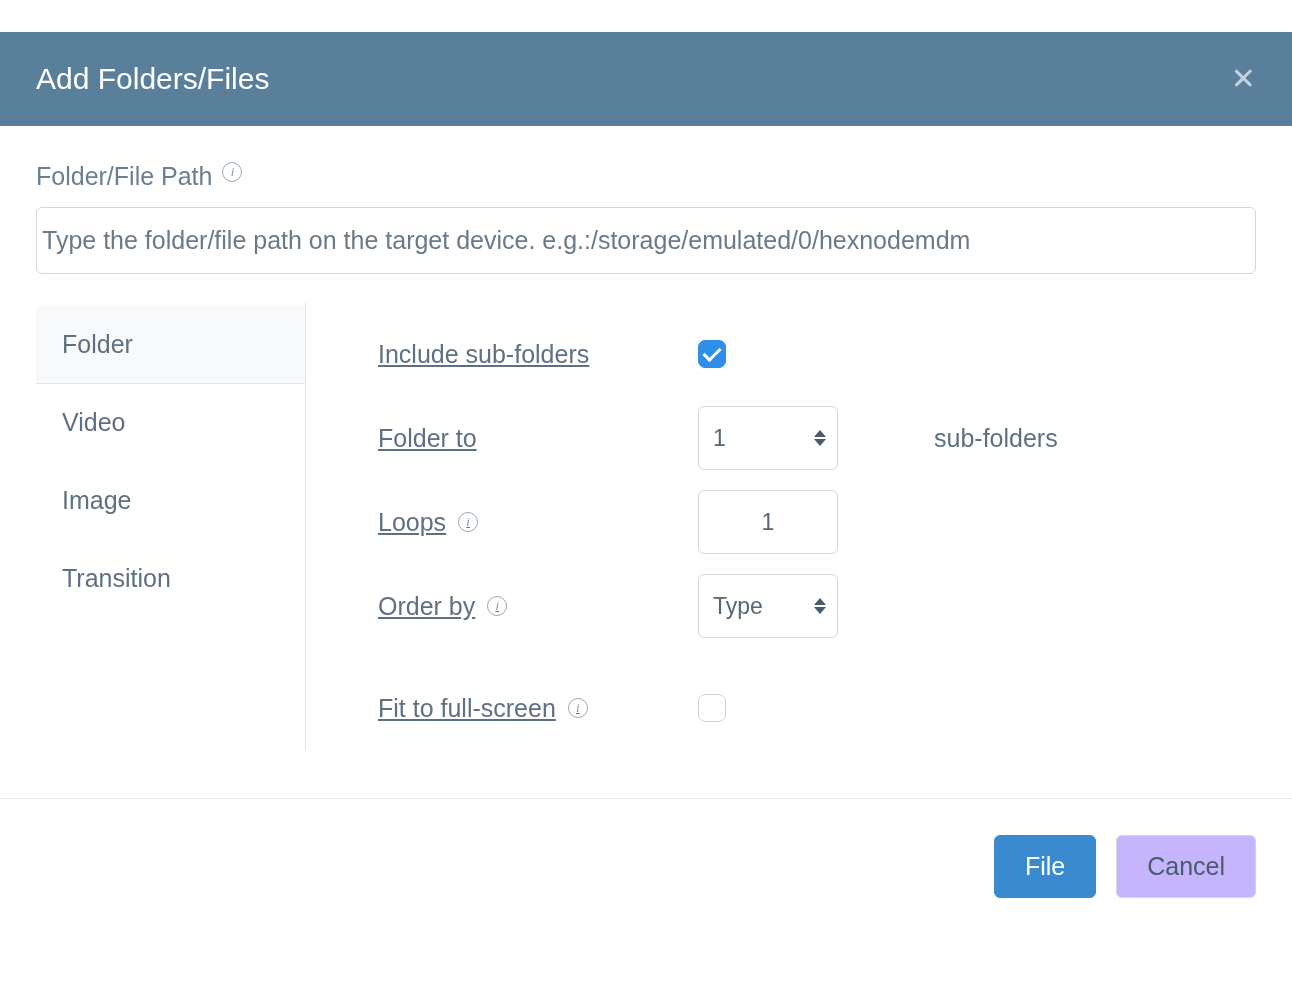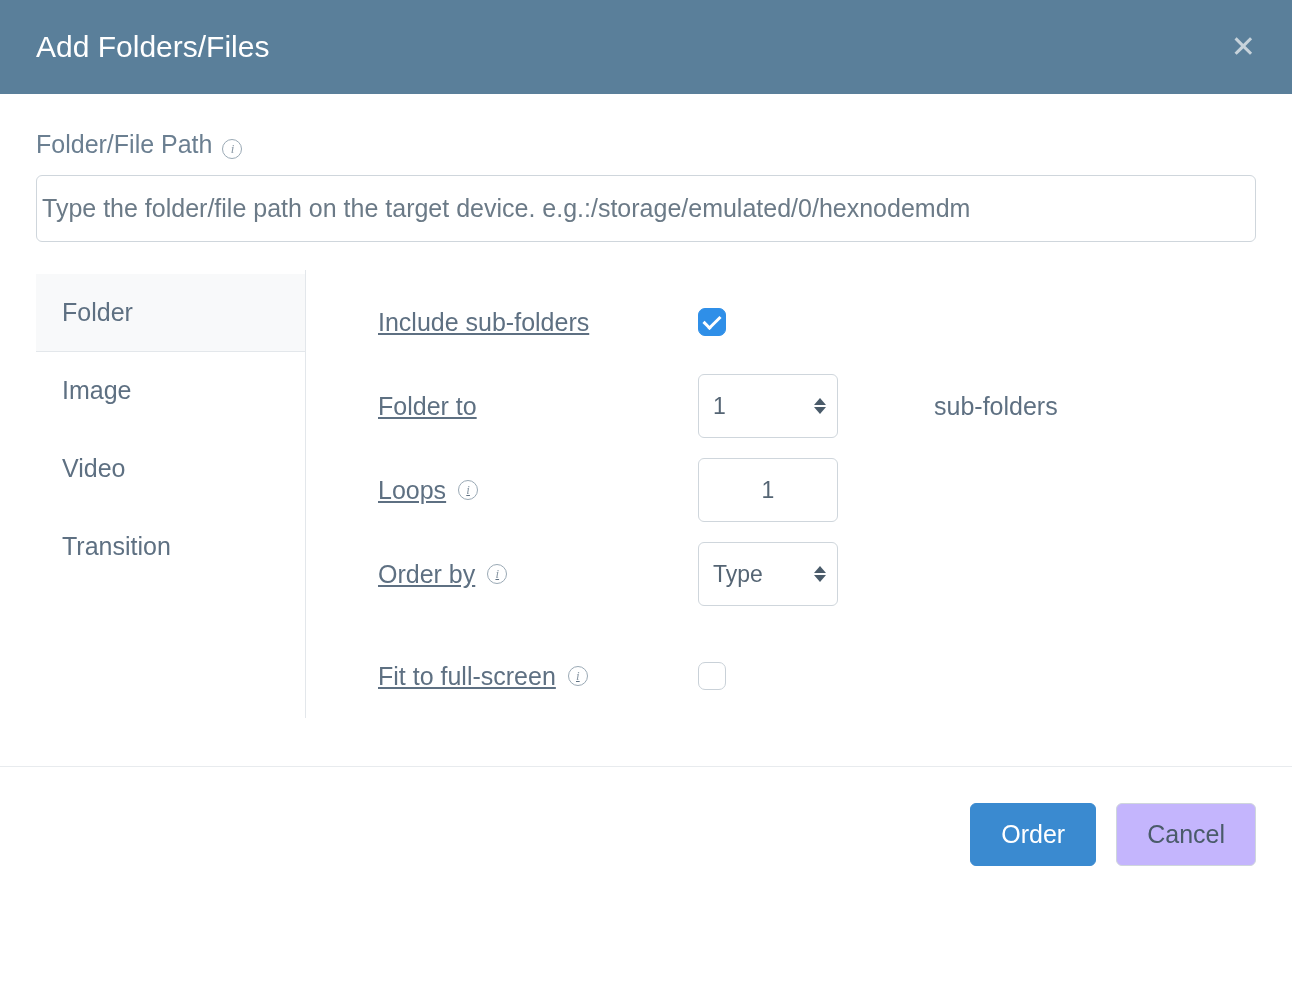--- a/index.html
+++ b/index.html
@@ -1,22 +1,22 @@
 <!DOCTYPE html>
 <html><head>
 <meta charset="utf-8">
 <style>
   * { box-sizing: border-box; margin: 0; padding: 0; }
   html, body { width: 1292px; height: 1006px; font-family: -apple-system, "Segoe UI", "Helvetica Neue", Arial, sans-serif; color: #4a5b6a; background: #fff; }
-  .dialog { width: 100%; }
+  .dialog { width: 100%; margin-top: 32px; }
   .header { background: #5a7f9a; color: #fff; padding: 30px 36px; display: flex; align-items: center; justify-content: space-between; }
   .header h1 { font-size: 30px; font-weight: 500; }
   .close-btn { color: #c7d3db; font-size: 30px; line-height: 1; cursor: pointer; }
   .body { padding: 36px 36px 48px 36px; }
-  .field-label { font-size: 25px; color: #6b7f91; margin-bottom: 16px; display: flex; align-items: flex-end; gap: 10px; }
+  .field-label { font-size: 25px; color: #6b7f91; margin-bottom: 16px; display: flex; align-items: flex-start; gap: 10px; }
   .info-icon { display: inline-flex; align-items: center; justify-content: center; width: 20px; height: 20px; border: 1.5px solid #9aa9b5; border-radius: 50%; font-style: italic; font-family: Georgia, serif; font-size: 13px; color: #8b99a6; }
   .path-input { width: 100%; font-size: 25px; color: #6b7a87; border: 1px solid #cfd6dc; border-radius: 6px; padding: 18px 5px; outline: none; }
   .path-input::placeholder { color: #6b7a87; }
   .content { display: flex; margin-top: 28px; }
   .sidebar { width: 270px; border-right: 1px solid #e3e7eb; padding-top: 4px; }
   .sidebar-item { font-size: 25px; color: #5e7082; padding: 24px 26px; cursor: pointer; border-bottom: 1px solid transparent; }
   .sidebar-item.active { background: #f8f9fa; border-bottom: 1px solid #e3e7eb; }
   .panel { flex: 1; padding: 10px 0 0 72px; }
   .row { display: flex; align-items: center; min-height: 84px; }
   .row .label { width: 320px; font-size: 25px; color: #5e7082; display: flex; align-items: center; gap: 12px; line-height: 1.55; text-decoration: underline; }
@@ -53,22 +53,22 @@
     <div class="field-label">
       <span>Folder/File Path</span>
       <span class="info-icon">i</span>
     </div>
     <input type="text" class="path-input" placeholder="Type the folder/file path on the target device. e.g.:/storage/emulated/0/hexnodemdm" style="">
 
     <div class="content">
 
       <div class="sidebar">
         <div class="sidebar-item active">Folder</div>
+        <div class="sidebar-item">Video</div>
         <div class="sidebar-item">Image</div>
-        <div class="sidebar-item">Video</div>
         <div class="sidebar-item">Transition</div>
       </div>
 
       <div class="panel">
 
         <div class="row">
           <div class="label">
               <span>Include sub-folders</span>
             </div>
           <div class="control">
@@ -133,17 +133,17 @@
           <div class="control">
             <input type="checkbox" class="checkbox" style="">
           </div>
         </div>
 
       </div>
     </div>
   </div>
 
   <div class="footer">
-    <button class="btn primary">Order</button>
+    <button class="btn primary">File</button>
     <button class="btn">Cancel</button>
   </div>
 
 </div>
 
 </body></html>

